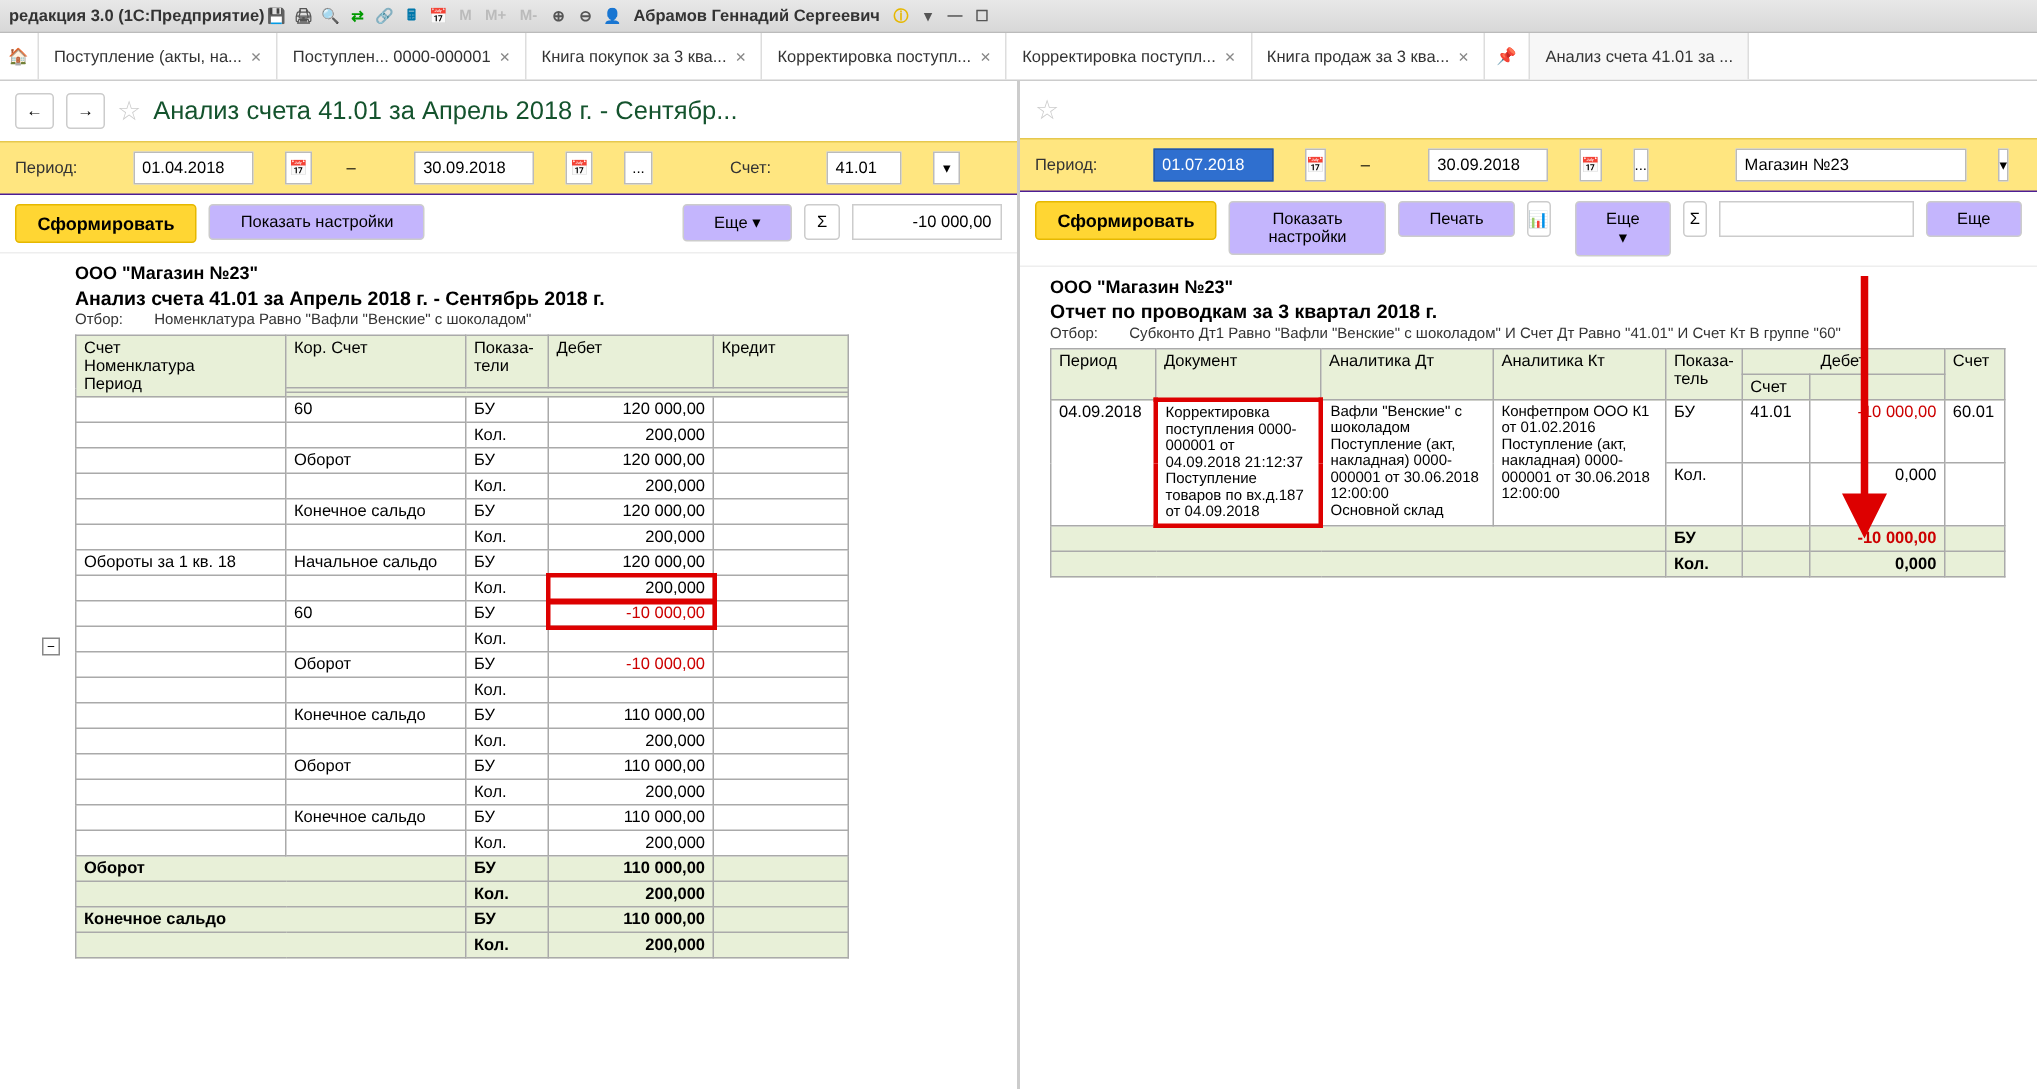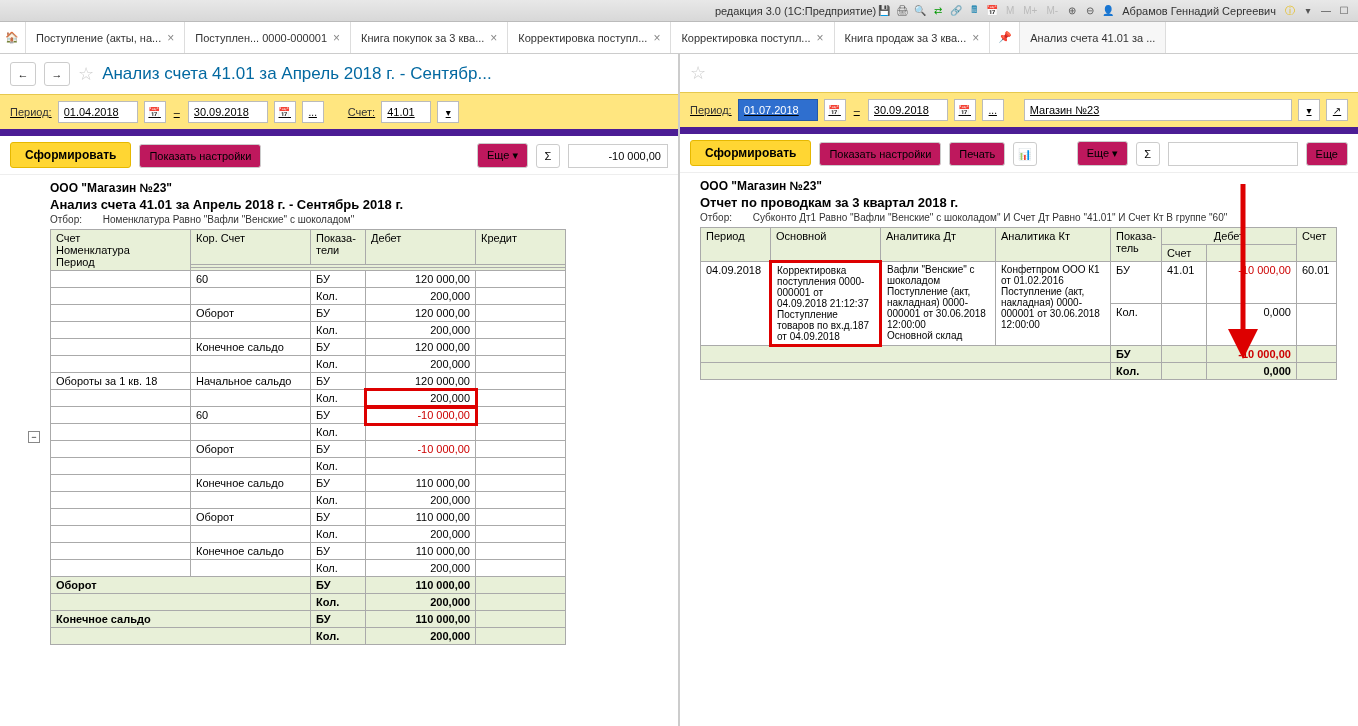--- a/index.html
+++ b/index.html
@@ -1,43 +1,43 @@
 <!DOCTYPE html>
 <html><head>
 <meta charset="utf-8">
 <style>
 * { box-sizing: border-box; margin: 0; padding: 0; font-family: Arial, sans-serif; }
 body { background: #f0f0f0; font-size: 11px; width: 1358px; height: 726px; overflow: hidden; }
-.titlebar { background: linear-gradient(#e8e8e8, #d8d8d8); height: 22px; display: flex; align-items: center; padding: 0 6px; border-bottom: 1px solid #bbb; justify-content: flex-end; }
+.titlebar { background: linear-gradient(#e8e8e8, #d8d8d8); height: 22px; display: flex; align-items: center; padding: 0 6px; border-bottom: 1px solid #bbb; justify-content: flex-start; font-weight: bold; }
 .titlebar-left { font-size: 11px; color: #333; }
 .titlebar-right { display: flex; gap: 2px; align-items: center; }
 .tb-icon { width: 16px; height: 16px; display: inline-flex; align-items: center; justify-content: center; font-size: 10px; color: #555; cursor: pointer; }
 .tb-user { font-size: 11px; color: #333; padding: 0 4px; }
 .tabs-bar { background: #fff; border-bottom: 1px solid #ccc; height: 32px; display: flex; align-items: stretch; }
 .tab-home { width: 26px; display: flex; align-items: center; justify-content: center; border-right: 1px solid #ddd; cursor: pointer; }
 .tab { display: flex; align-items: center; padding: 0 10px; border-right: 1px solid #ddd; font-size: 11px; color: #333; cursor: pointer; gap: 6px; max-width: 200px; }
 .tab.active { background: #f7f7f7; }
 .tab-close { color: #888; font-size: 12px; }
 .tab-pin { width: 30px; display:flex; align-items:center; justify-content:center; border-right:1px solid #ddd; }
 .workspace { display: flex; height: calc(100% - 54px); }
 .pane { flex: 1; background: #fff; border-right: 2px solid #ccc; display: flex; flex-direction: column; overflow: hidden; }
 .pane:last-child { border-right: none; }
 .pane-header { display: flex; align-items: center; gap: 8px; padding: 8px 10px; background: #fff; }
 .nav-btn { width: 26px; height: 24px; border: 1px solid #ccc; background: #fff; display: flex; align-items:center; justify-content:center; cursor:pointer; border-radius:3px; }
 .star { color: #ccc; font-size: 18px; cursor: pointer; }
-.pane-title { font-size: 17px; font-weight: normal; color: #0369a1; white-space: nowrap; overflow: hidden; text-overflow: ellipsis; }
-.filter-bar { background: #ffe680; padding: 6px 10px; display: flex; align-items: center; gap: 6px; border-top: 1px solid #e6c84e; border-bottom: 7px solid #4c1d95; flex-wrap: nowrap; text-decoration: underline; }
+.pane-title { font-size: 17px; font-weight: normal; color: #14532d; white-space: nowrap; overflow: hidden; text-overflow: ellipsis; }
+.filter-bar { background: #ffe680; padding: 6px 10px; display: flex; align-items: center; gap: 21px; border-top: 1px solid #e6c84e; border-bottom: 1px solid #4c1d95; flex-wrap: nowrap; }
 .fb-label { font-size: 11px; color: #333; }
-.fb-input { border: 1px solid #bbb; background: #fff; padding: 3px 5px; font-size: 11px; height: 22px; }
+.fb-input { border: 1px solid #bbb; background: #fff; padding: 3px 5px; font-size: 11px; height: 22px; margin-left: 16px; }
 .fb-input.sel { background: #2f6fcf; color: #fff; border-color: #2558a6; }
 .fb-btn { border: 1px solid #bbb; background: #fff; width: 22px; height: 22px; display:flex; align-items:center; justify-content:center; cursor:pointer; font-size:10px; }
 .fb-dash { padding: 0 2px; }
-.action-bar { background: #fff; padding: 6px 10px; display: flex; align-items: flex-end; gap: 8px; border-bottom: 1px solid #eee; }
+.action-bar { background: #fff; padding: 6px 10px; display: flex; align-items: flex-start; gap: 8px; border-bottom: 1px solid #eee; }
 .btn-primary { background: #ffd633; border: 1px solid #e6b800; padding: 5px 14px; border-radius: 3px; font-size: 12px; font-weight: bold; cursor: pointer; }
-.btn { background: #be185d; border: 1px solid #ccc; padding: 5px 9px; border-radius: 3px; font-size: 11px; cursor: pointer; }
+.btn { background: #c4b5fd; border: 1px solid #ccc; padding: 5px 20px; border-radius: 3px; font-size: 11px; cursor: pointer; }
 .btn-sm { background:#fff; border:1px solid #ccc; width:24px; height:24px; border-radius:3px; display:flex; align-items:center; justify-content:center; cursor:pointer; }
 .amt-input { border:1px solid #ccc; padding:3px 6px; text-align:right; width:100px; font-size:11px; height:24px; }
 .report { padding: 6px 10px 10px 50px; overflow: auto; flex: 1; position: relative; }
 .report-org { font-size: 12px; font-weight: bold; margin-bottom: 2px; }
 .report-title { font-size: 13px; font-weight: bold; margin-bottom: 2px; }
 .report-filter { font-size: 10px; color: #333; margin-bottom: 4px; }
 .report-filter span:first-child { display:inline-block; width:50px; }
 table.rep { border-collapse: collapse; font-size: 11px; }
 table.rep th, table.rep td { border: 1px solid #aaa; padding: 2px 5px; text-align: left; vertical-align: top; }
 table.rep th { background: #e8f0d8; font-weight: normal; }
@@ -362,21 +362,21 @@
       <div class="report-org">ООО "Магазин №23"</div>
       <div class="report-title">Отчет по проводкам за 3 квартал 2018 г.</div>
       <div class="report-filter">
         <span>Отбор:</span>
         <span>Субконто Дт1 Равно "Вафли "Венские" с шоколадом" И Счет Дт Равно "41.01" И Счет Кт В группе "60"</span>
       </div>
       <table class="rep">
         <tbody>
             <tr>
           <th rowspan="2" style="width:70px">Период</th>
-          <th rowspan="2" style="width:110px">Основной</th>
+          <th rowspan="2" style="width:110px">Документ</th>
           <th rowspan="2" style="width:115px">Аналитика Дт</th>
           <th rowspan="2" style="width:115px">Аналитика Кт</th>
           <th rowspan="2" style="width:50px;white-space:pre-line">Показа-
 тель</th>
           <th colspan="2" style="text-align:center">Дебет</th>
           <th rowspan="2" style="width:40px">Счет</th>
         </tr>
         <tr>
           <th style="width:45px">Счет</th>
           <th style="width:90px"></th>

